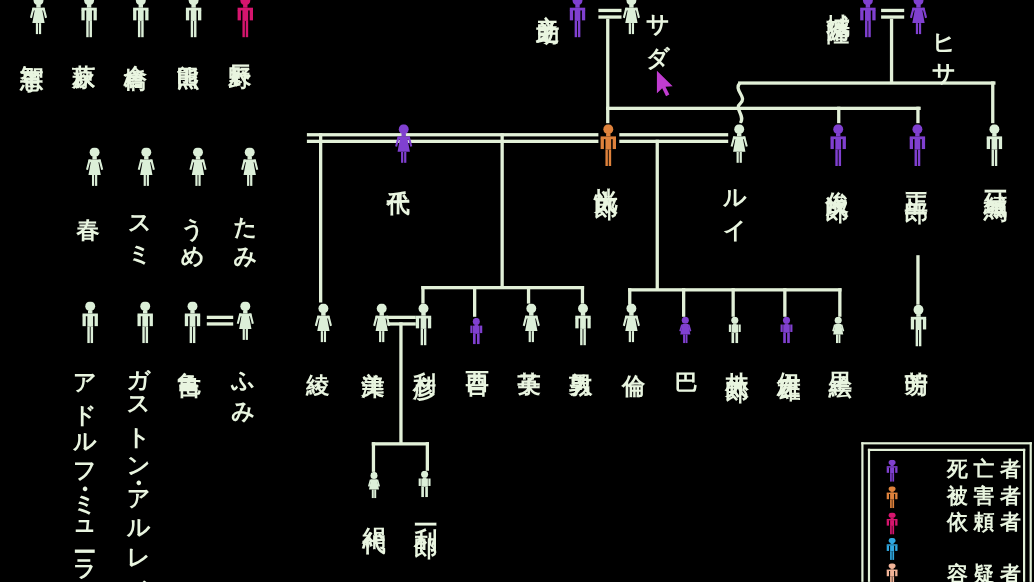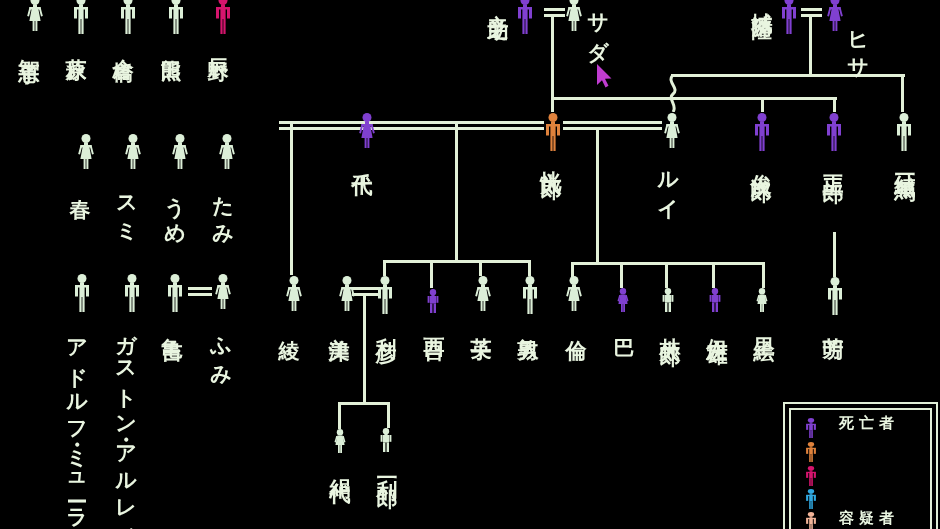--- a/index.html
+++ b/index.html
@@ -3,22 +3,22 @@
 <meta charset="utf-8">
 <style>
   html,body{margin:0;padding:0;background:#000;}
   #stage{position:relative;width:940px;height:529px;background:#000;overflow:hidden;
          font-family:"DejaVu Sans","Liberation Sans",sans-serif;}
   .line{position:absolute;}
   .person{position:absolute;}
   .vlabel{position:absolute;writing-mode:vertical-rl;text-orientation:upright;
           font-size:21px;letter-spacing:3px;line-height:26px;white-space:pre;
           font-weight:bold;}
-  .hlabel{position:absolute;font-size:15px;letter-spacing:5px;white-space:pre;
-          font-weight:bold;}
+  .hlabel{position:absolute;font-size:19px;letter-spacing:5px;white-space:pre;
+          font-weight:bold;margin-left:22px;}
   svg{display:block;}
 </style>
 </head>
 <body>
 
 <div id="stage">
     <div class="line" style="left: 551px; top: 17px; width: 3px; height: 95px; background: rgb(226, 240, 216);"></div>
     <div class="line" style="left: 551px; top: 97px; width: 286px; height: 3px; background: rgb(226, 240, 216);"></div>
     <div class="line" style="left: 761px; top: 97px; width: 3px; height: 15px; background: rgb(226, 240, 216);"></div>
     <div class="line" style="left: 833px; top: 97px; width: 3px; height: 15px; background: rgb(226, 240, 216);"></div>
@@ -634,34 +634,36 @@
           <rect x="8" y="8.5" width="4" height="2.5"></rect>
           <rect x="3" y="11" width="14" height="2.5"></rect>
           <rect x="3" y="13" width="3" height="9.5"></rect>
           <rect x="14" y="13" width="3" height="9.5"></rect>
           <rect x="7.4" y="13" width="5.2" height="10"></rect>
           <rect x="7.4" y="23" width="2.2" height="15"></rect>
           <rect x="10.4" y="23" width="2.2" height="15"></rect>
         </g>
       </svg>
     </div>
+    <div class="hlabel" style="left: 839px; top: 438px; color: rgb(233, 245, 224);">被害者</div>
     <div class="person" style="left: 804px; top: 466px;">
       <svg width="14" height="20" viewBox="0 0 20 38" preserveAspectRatio="none">
         <g fill="#d6156e">
           <circle cx="10" cy="4.5" r="4.5"></circle>
           <rect x="8" y="8.5" width="4" height="2.5"></rect>
           <rect x="3" y="11" width="14" height="2.5"></rect>
           <rect x="3" y="13" width="3" height="9.5"></rect>
           <rect x="14" y="13" width="3" height="9.5"></rect>
           <rect x="7.4" y="13" width="5.2" height="10"></rect>
           <rect x="7.4" y="23" width="2.2" height="15"></rect>
           <rect x="10.4" y="23" width="2.2" height="15"></rect>
         </g>
       </svg>
     </div>
+    <div class="hlabel" style="left: 839px; top: 462px; color: rgb(233, 245, 224);">依頼者</div>
     <div class="person" style="left: 804px; top: 489px;">
       <svg width="14" height="20" viewBox="0 0 20 38" preserveAspectRatio="none">
         <g fill="#30a8e0">
           <circle cx="10" cy="4.5" r="4.5"></circle>
           <rect x="8" y="8.5" width="4" height="2.5"></rect>
           <rect x="3" y="11" width="14" height="2.5"></rect>
           <rect x="3" y="13" width="3" height="9.5"></rect>
           <rect x="14" y="13" width="3" height="9.5"></rect>
           <rect x="7.4" y="13" width="5.2" height="10"></rect>
           <rect x="7.4" y="23" width="2.2" height="15"></rect>

